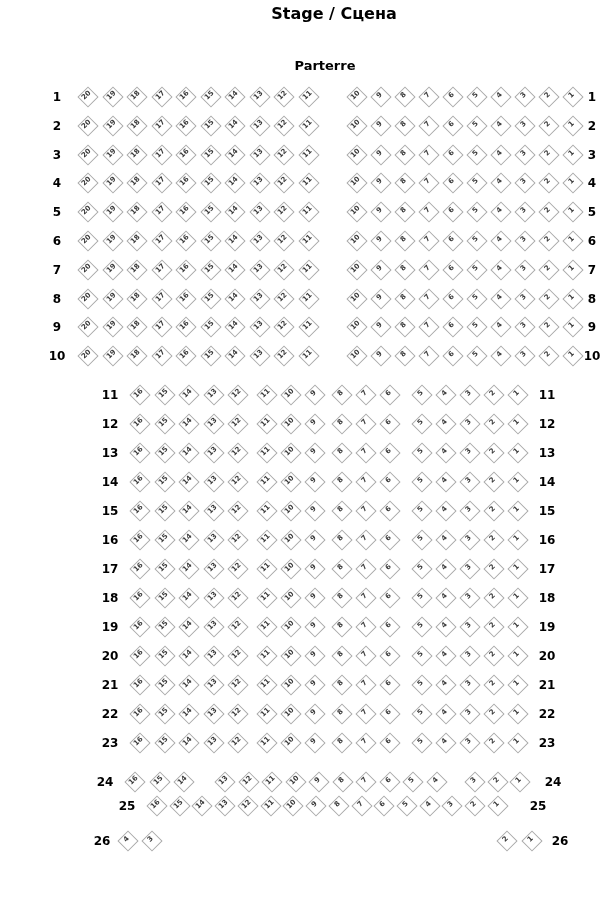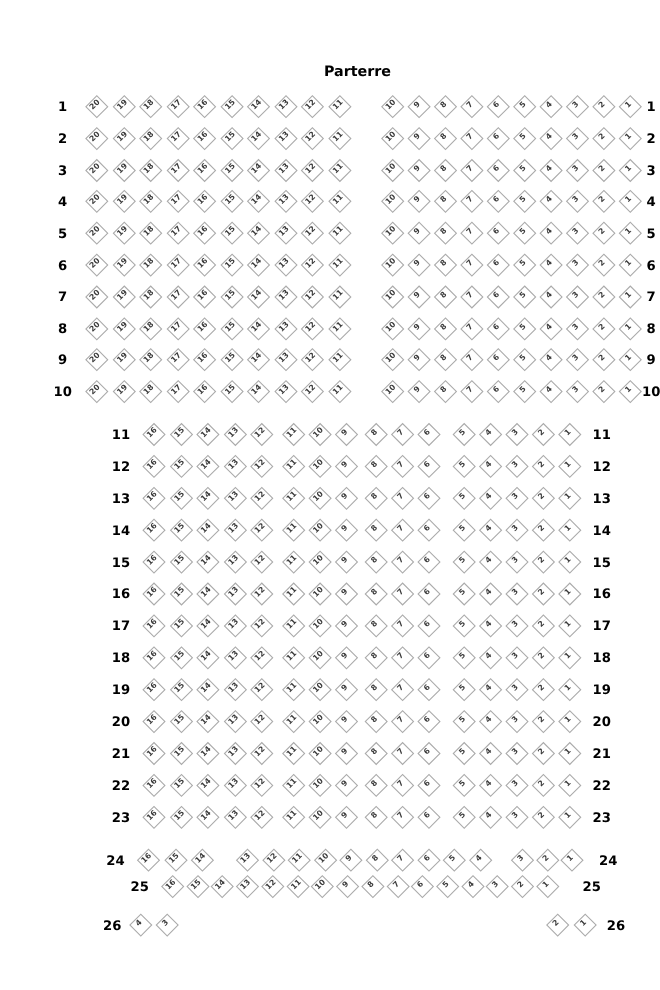--- a/index.html
+++ b/index.html
@@ -47,20 +47,21 @@
     display:flex;align-items:center;justify-content:center;
     font-size:7px;font-weight:bold;color:var(--seat-number);
     transform:translateX(-2px) rotate(-90deg);
     line-height:1;
   }
 </style>
 </head>
 <body>
 
 <div id="canvas">
+  <div class="stage-title">Stage / Сцена</div>
   <div class="section-title">Parterre</div>
   <div id="seat-map">
       <div class="row-label" style="left: 57px; top: 97px;">1</div>
       <div class="row-label" style="left: 592px; top: 97px;">1</div>
       <div class="seat" style="left: 88px; top: 97px;">
         <span class="num">20</span>
       </div>
       <div class="seat" style="left: 112.5px; top: 97px;">
         <span class="num">19</span>
       </div>

